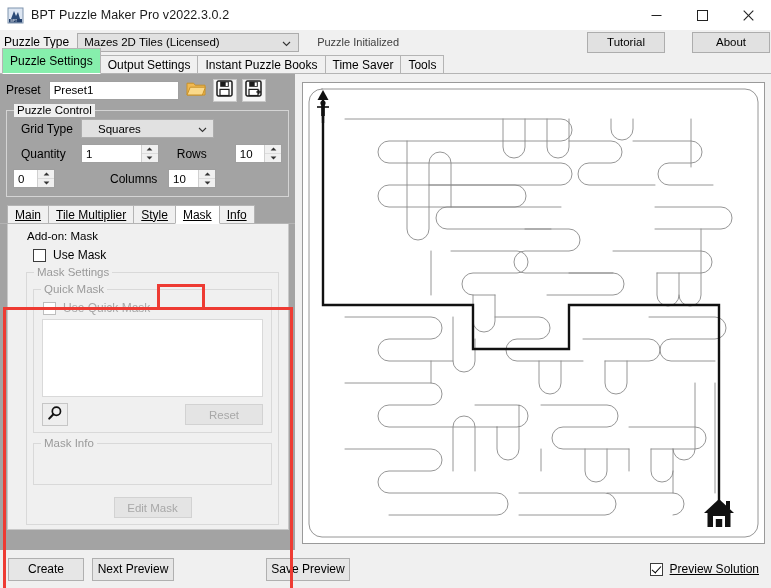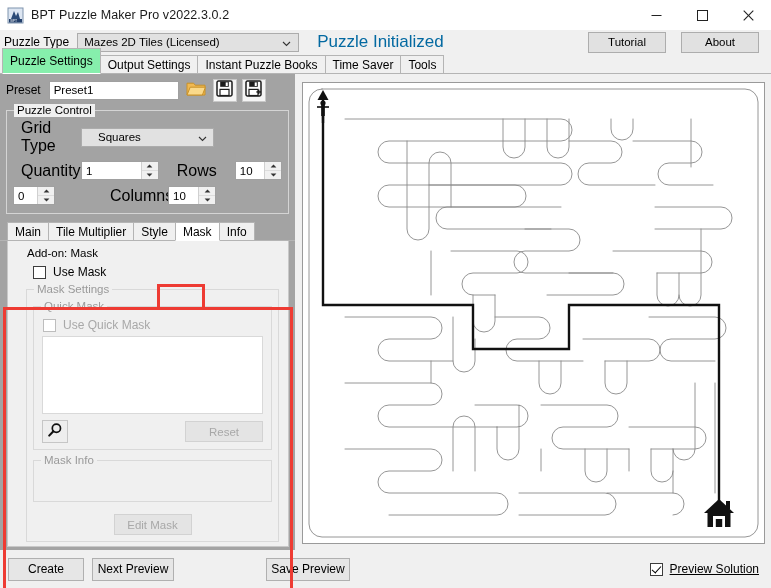--- a/index.html
+++ b/index.html
@@ -82,28 +82,28 @@
     box-sizing: border-box;
     position: relative;
   }
   .combo .caret {
     margin-left: auto;
     margin-right: 7px;
     width: 9px; height: 9px;
   }
   .status-text {
     margin-left: 18px;
-    font-size: 17px;
-    color: #0369a1;
+    font-size: 11px;
+    color: #404040;
   }
   .topright-buttons {
     margin-left: auto;
     display: flex;
-    gap: 15px;
-    padding-right: 12px;
+    gap: 27px;
+    padding-right: 1px;
   }
   .tbtn {
     width: 78px; height: 21px;
     background: #e1e1e1;
     border: 1px solid #adadad;
     font-size: 11.5px;
     display: flex; align-items: center; justify-content: center;
     box-sizing: border-box;
     color: #000;
   }
@@ -213,21 +213,21 @@
   .group.dim > .gtitle { color: #9a9a9a; }
   .group.dim { border-color: #d9d9d9; }
 
   .ctlrow {
     display: flex;
     align-items: center;
     margin-bottom: 6px;
   }
   .ctlrow:last-child { margin-bottom: 2px; }
   .ctl-label {
-    font-size: 16px;
+    font-size: 12px;
     width: 68px;
     flex: 0 0 68px;
     padding-left: 8px;
     box-sizing: border-box;
   }
   .ctl-label.narrow { width: 60px; flex: 0 0 60px; padding-left: 2px; }
   .combo2 {
     width: 133px; height: 19px;
     background: #e1e1e1;
     border: 1px solid #acacac;
@@ -284,20 +284,21 @@
   .stab {
     height: 18px;
     padding: 0 7px;
     font-size: 12px;
     display: flex; align-items: center;
     background: #f0f0f0;
     border: 1px solid #b4b4b4;
     border-bottom: none;
     margin-right: -1px;
     box-sizing: border-box;
+    text-decoration: underline;
   }
   .stab.active {
     background: #ffffff;
     height: 19px;
     margin-bottom: -1px;
     border-bottom: 1px solid #ffffff;
     z-index: 3;
   }
 
   

